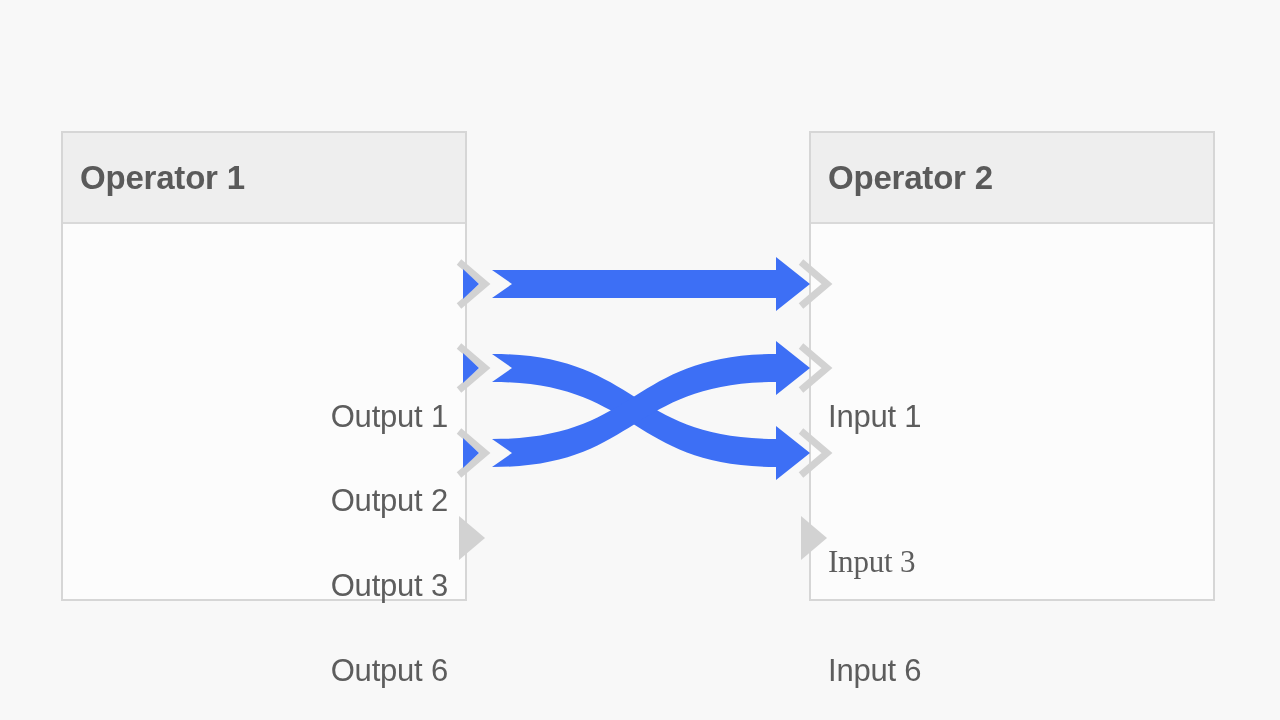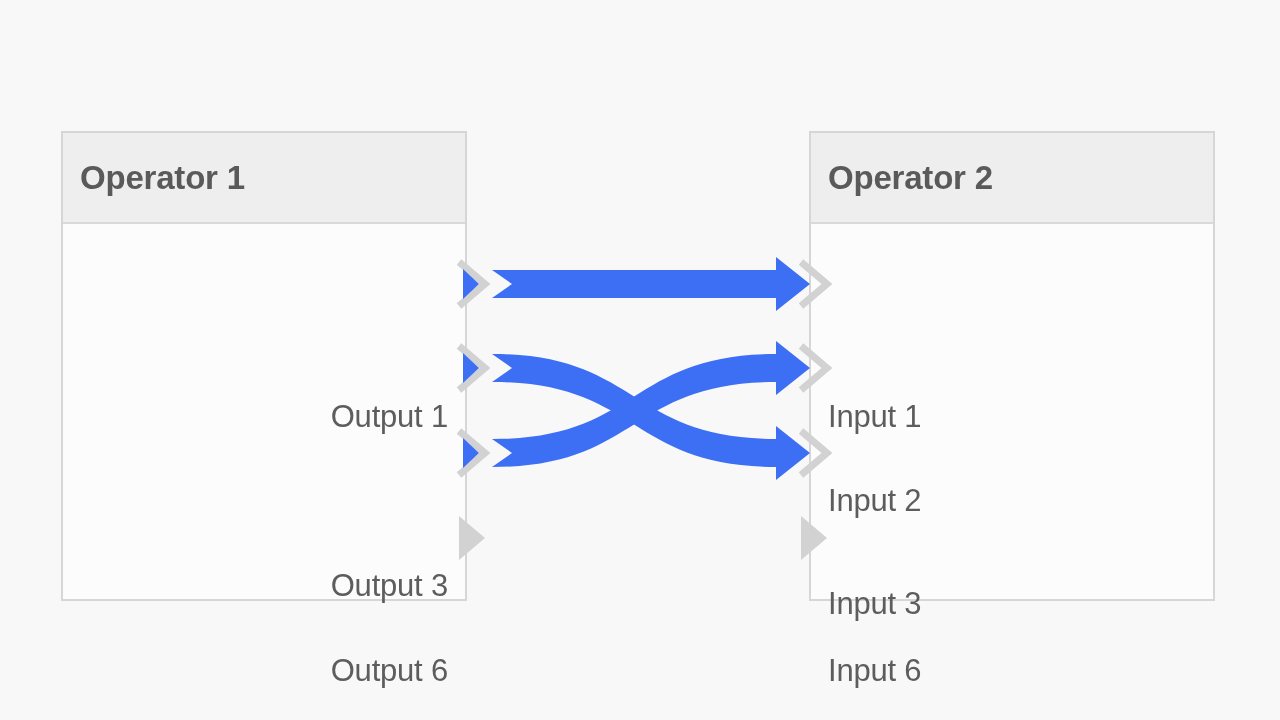--- a/index.html
+++ b/index.html
@@ -82,39 +82,39 @@
 
 <div id="stage">
 
   <div class="op-box" id="op1">
     <div class="op-header">
       <span class="op-title">Operator 1</span>
     </div>
     <div class="port-row out" style="top:264px;">
       <span class="port-label">Output 1</span>
     </div>
+    <div class="port-row out" style="top:348px;">
+      <span class="port-label">Output 2</span>
+    </div>
     <div class="port-row out" style="top:433px;">
       <span class="port-label">Output 3</span>
     </div>
     <div class="port-row out" style="top:518px;">
       <span class="port-label">Output 6</span>
     </div>
   </div>
 
   <div class="op-box" id="op2">
     <div class="op-header">
       <span class="op-title">Operator 2</span>
     </div>
     <div class="port-row in" style="top:264px;">
       <span class="port-label">Input 1</span>
     </div>
-    <div class="port-row in" style="top:348px;">
-      <span class="port-label">Input 2</span>
-    </div>
-    <div class="port-row in" style="top:451px;">
+    <div class="port-row in" style="top:409px;font-family:Liberation Serif, serif;">
       <span class="port-label">Input 3</span>
     </div>
     <div class="port-row in" style="top:518px;">
       <span class="port-label">Input 6</span>
     </div>
   </div>
 
   <svg id="svg-layer" viewBox="0 0 1280 720">
     <g id="gray-ports">
         <path d="M 459 262 L 485 284 L 459 306" fill="none" stroke="#d2d2d2" stroke-width="7" stroke-linejoin="miter" class="clickable"></path>

